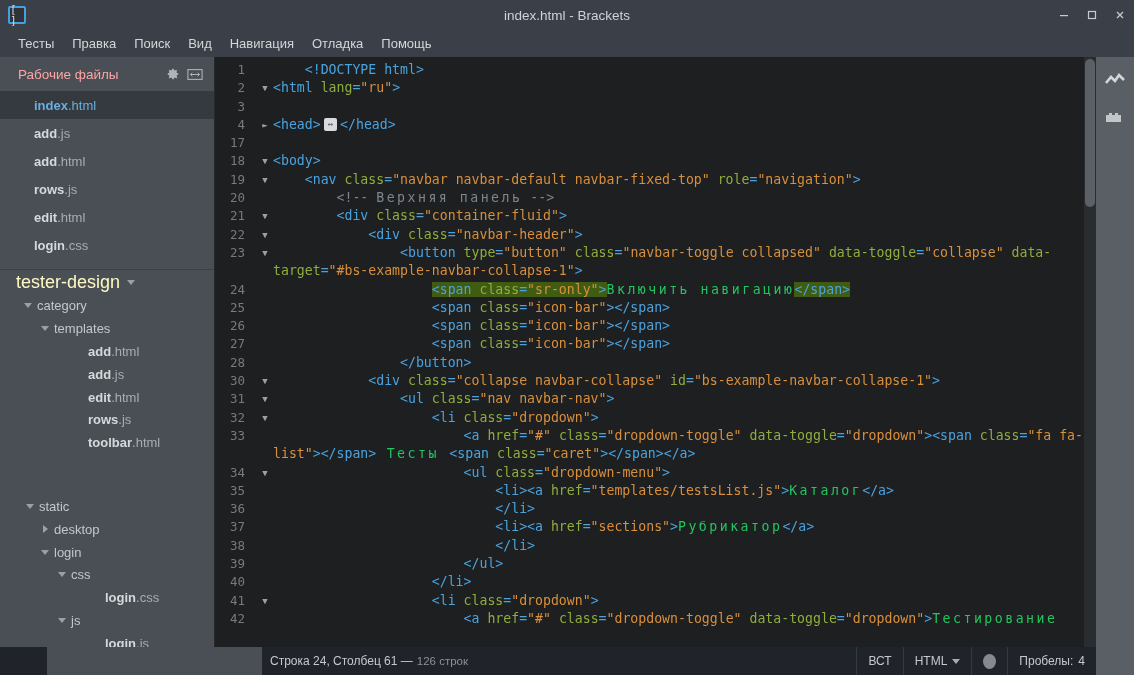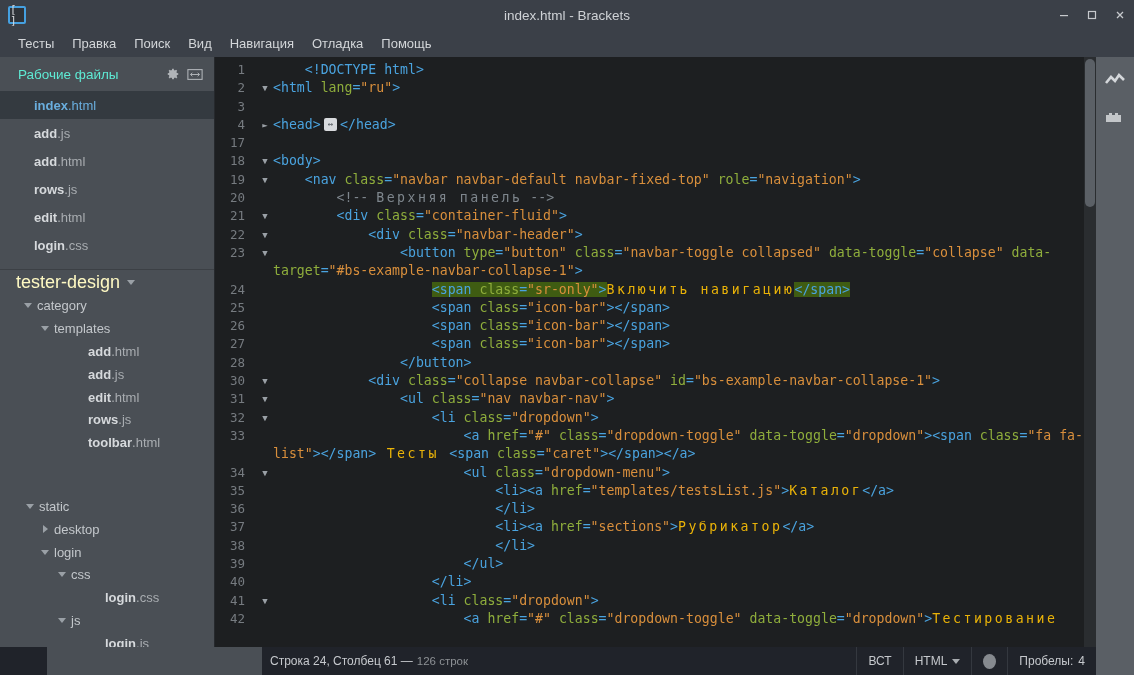--- a/index.html
+++ b/index.html
@@ -49,21 +49,21 @@
   
   .sidebar {
     width: 215px; flex: 0 0 215px; background: #4a4f55;
     display: flex; flex-direction: column; min-height: 0;
     border-right: 1px solid #26292d;
   }
   .wf-header {
     height: 34px; display: flex; align-items: center;
     padding: 0 8px 0 18px; flex: 0 0 34px;
   }
-  .wf-title { color: #5eead4; font-size: 13.5px; flex: 1 1 auto; }
+  .wf-title { color: #fca5a5; font-size: 13.5px; flex: 1 1 auto; }
   .wf-icon { width: 22px; height: 22px; display: flex; align-items: center; justify-content: center; color: #b0b4b8; }
   .wf-list { flex: 0 0 auto; padding-bottom: 6px; }
   .file-row {
     height: 28px; display: flex; align-items: center;
     padding-left: 34px; font-size: 13px; color: #d6d9dc;
   }
   .file-row.selected { background: #343a40; }
   .file-row.selected .fname { color: #6aaede; }
   .file-row.selected .fext { color: #6aaede; }
   .fname { font-weight: bold; }
@@ -111,21 +111,21 @@
     line-height: 18.3px; text-align: center; user-select: none;
   }
   .ltext { flex: 1 1 auto; white-space: pre-wrap; word-break: break-word;
            color: #c5c8c6; line-height: 18.3px; padding-right: 12px; }
 
   
   .t-tag  { color: #4aa3df; }
   .t-attr { color: #8fae3c; margin-top: 34px; }
   .t-str  { color: #d98f3c; }
   .t-com  { color: #7e868d; }
-  .t-txt  { color: #eab308; }
+  .t-txt  { color: #22c55e; }
   .t-punc { color: #4aa3df; }
   .cyr { letter-spacing: 2.5px; }
   .sel-tag { background: #3f5c12; }
 
   .fold-widget {
     display: inline-block; background: #d8dadd; color: #5a5f65;
     border-radius: 2px; font-size: 9px; padding: 0 4px;
     line-height: 13px; vertical-align: middle; margin: 0 3px;
   }
 

